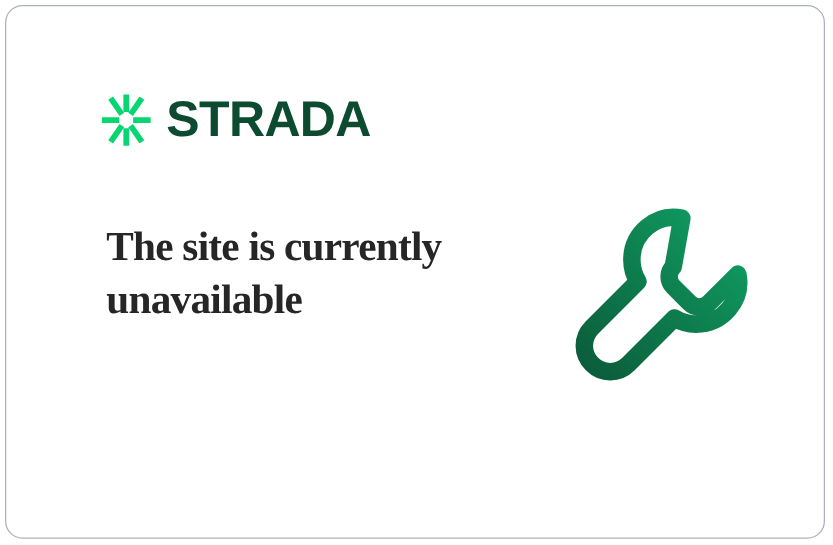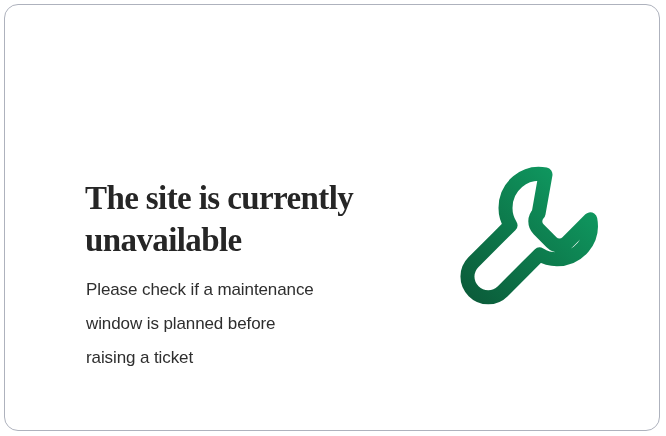--- a/index.html
+++ b/index.html
@@ -104,28 +104,44 @@
     height: 100%;
   }
 </style>
 </head>
 <body>
 
 <div id="page">
 
   <div class="card">
 
+    <div class="brand">
+      <span class="brand-mark">
+        <svg viewBox="0 0 40 42" xmlns="http://www.w3.org/2000/svg" aria-hidden="true">
+          <g fill="none" stroke="#06d672" stroke-width="4.6" stroke-linecap="butt">
+
+            <line x1="20" y1="0.5" x2="20" y2="14.5"></line>
+            <line x1="20" y1="27.5" x2="20" y2="41.5"></line>
+
+            <line x1="0.5" y1="21" x2="14.5" y2="21"></line>
+            <line x1="25.5" y1="21" x2="39.5" y2="21"></line>
+
+            <line x1="7.5" y1="3.5" x2="16.5" y2="16.5"></line>
+            <line x1="32.5" y1="3.5" x2="23.5" y2="16.5"></line>
+
+            <line x1="7.5" y1="38.5" x2="16.5" y2="25.5"></line>
+            <line x1="32.5" y1="38.5" x2="23.5" y2="25.5"></line>
+          </g>
+        </svg>
+      </span>
+      <span class="brand-word">STRADA</span>
+    </div>
 
     <h1 class="headline">The site is currently unavailable</h1>
 
-    <div class="body-copy">
-      <span class="line">Please check if a maintenance</span>
-      <span class="line">window is planned before</span>
-      <span class="line">raising a ticket</span>
-    </div>
 
     <div class="illustration">
       <svg viewBox="0 0 166 166" xmlns="http://www.w3.org/2000/svg" aria-hidden="true">
         <defs>
           <linearGradient id="wrenchGrad" x1="0" y1="1" x2="1" y2="0">
             <stop offset="0%" stop-color="#0b5c3a"></stop>
             <stop offset="45%" stop-color="#0d7a4c"></stop>
             <stop offset="100%" stop-color="#10a065"></stop>
           </linearGradient>
         </defs>

